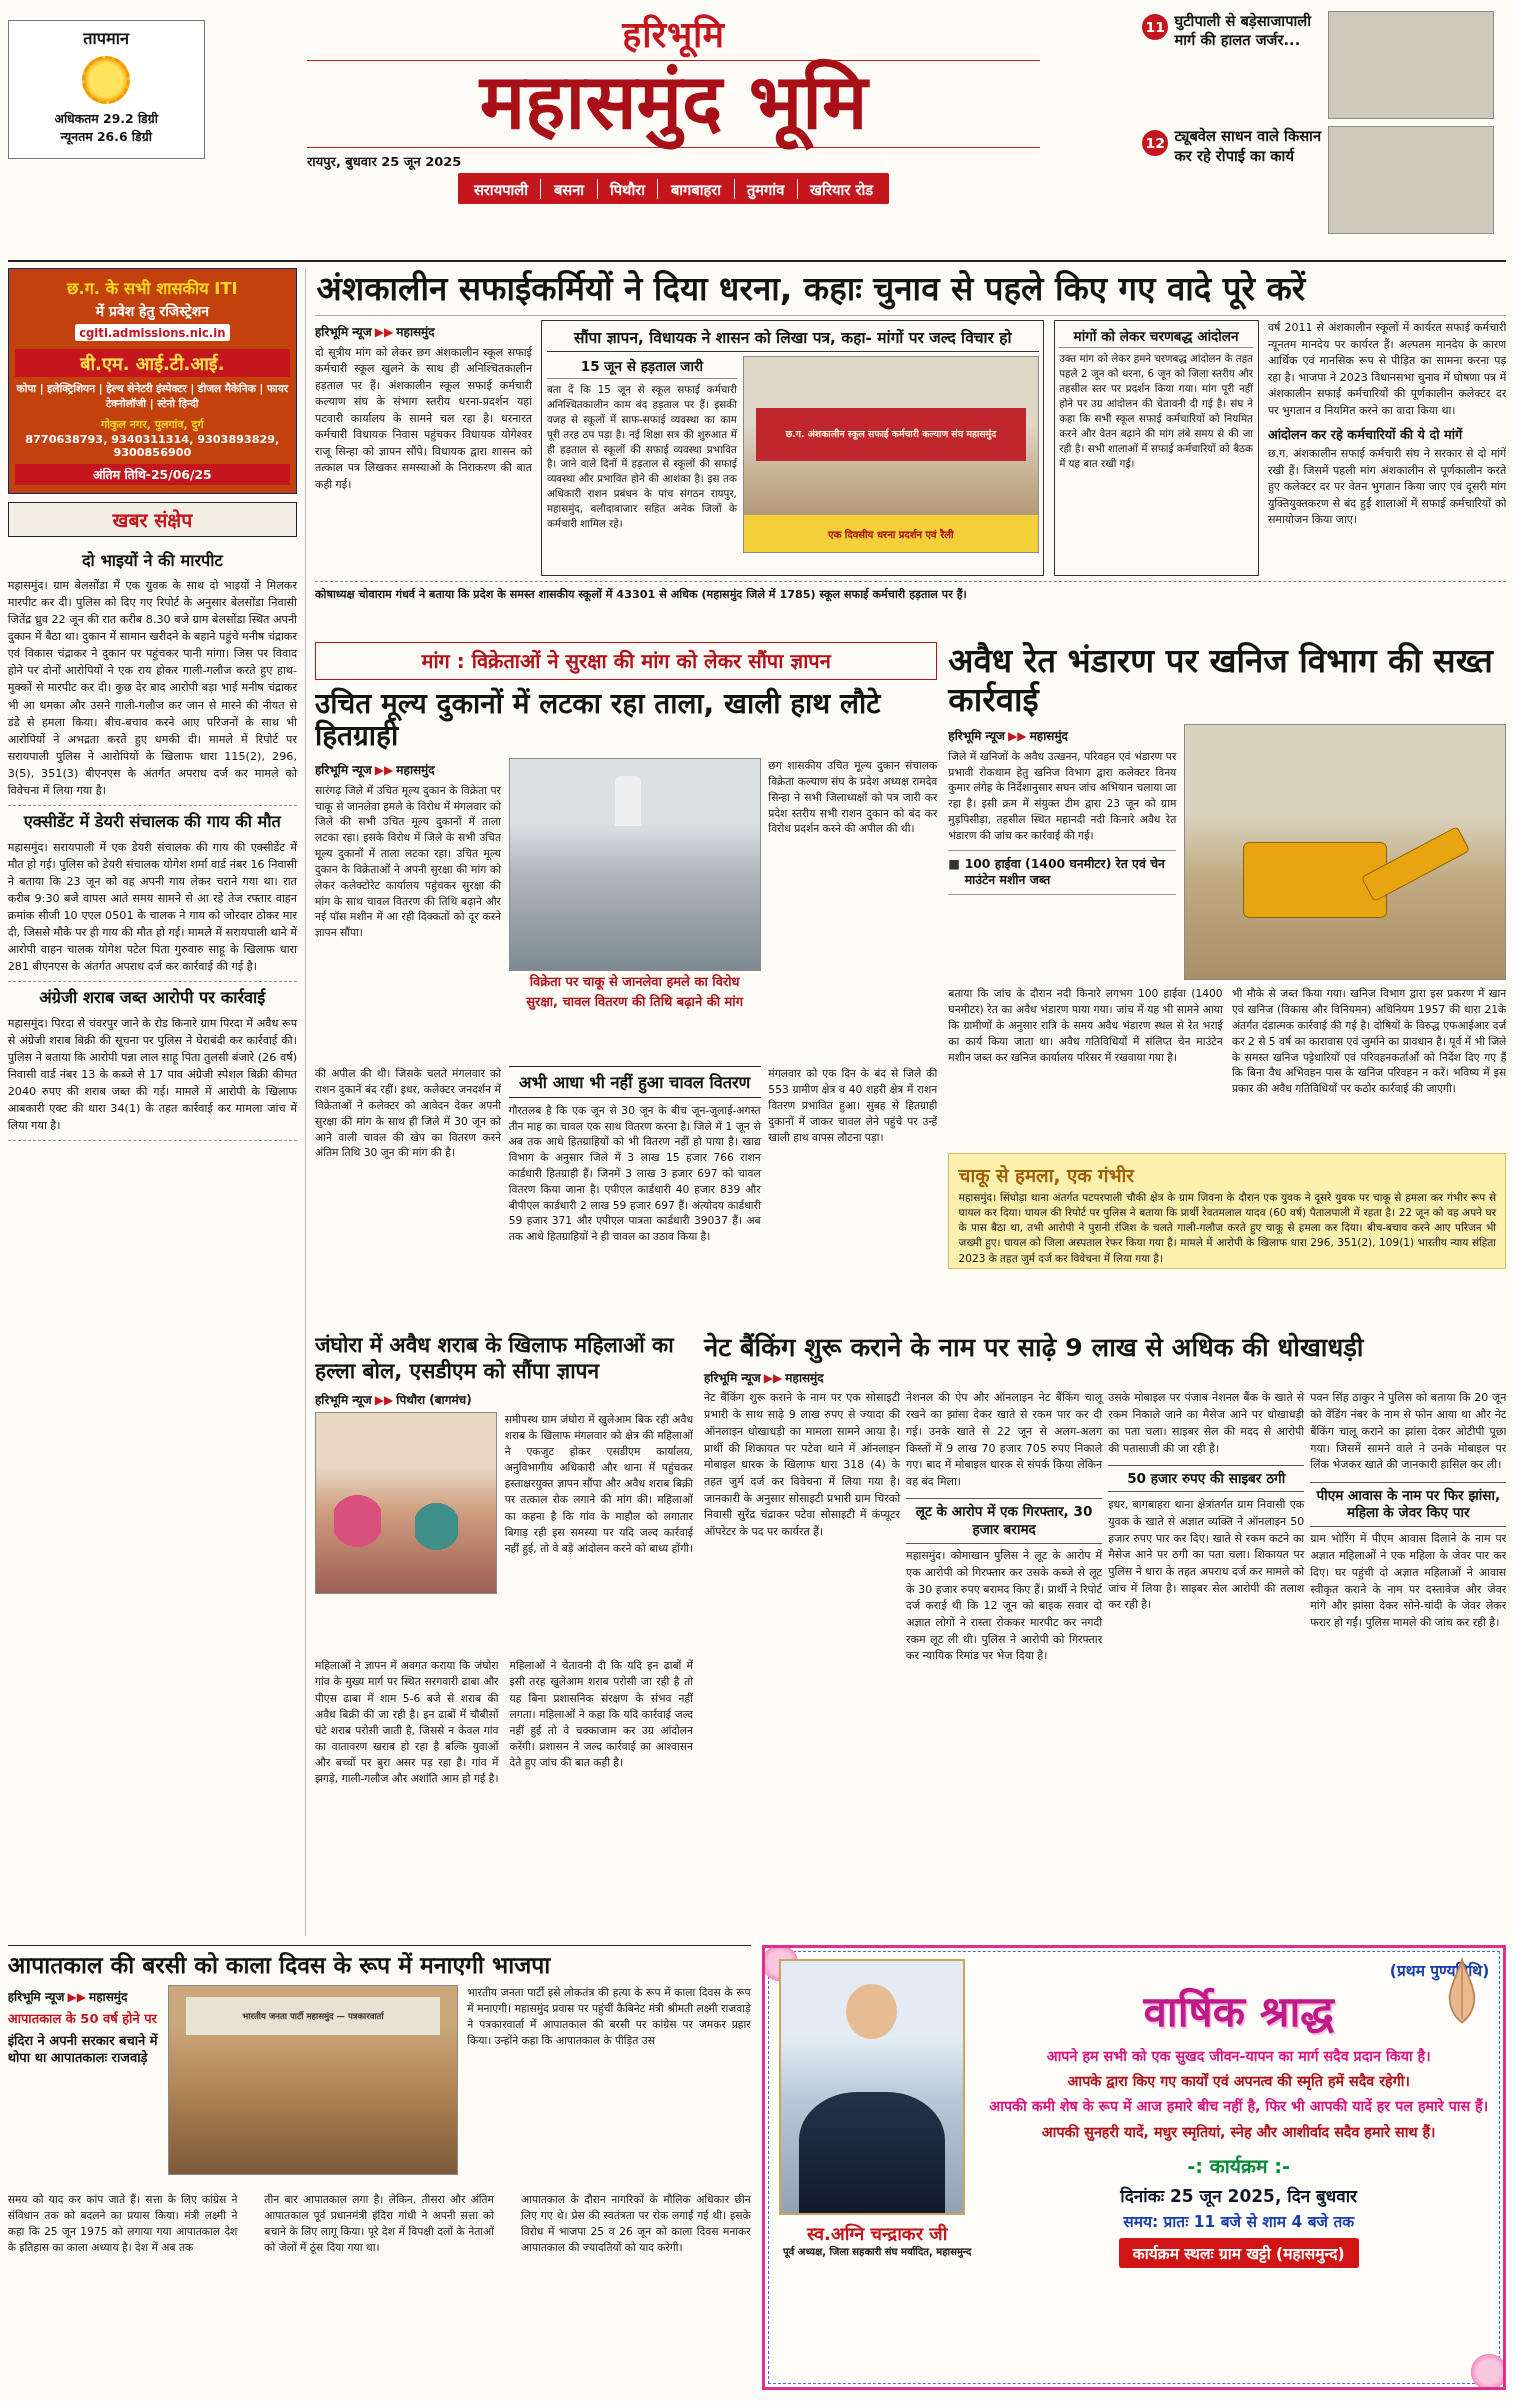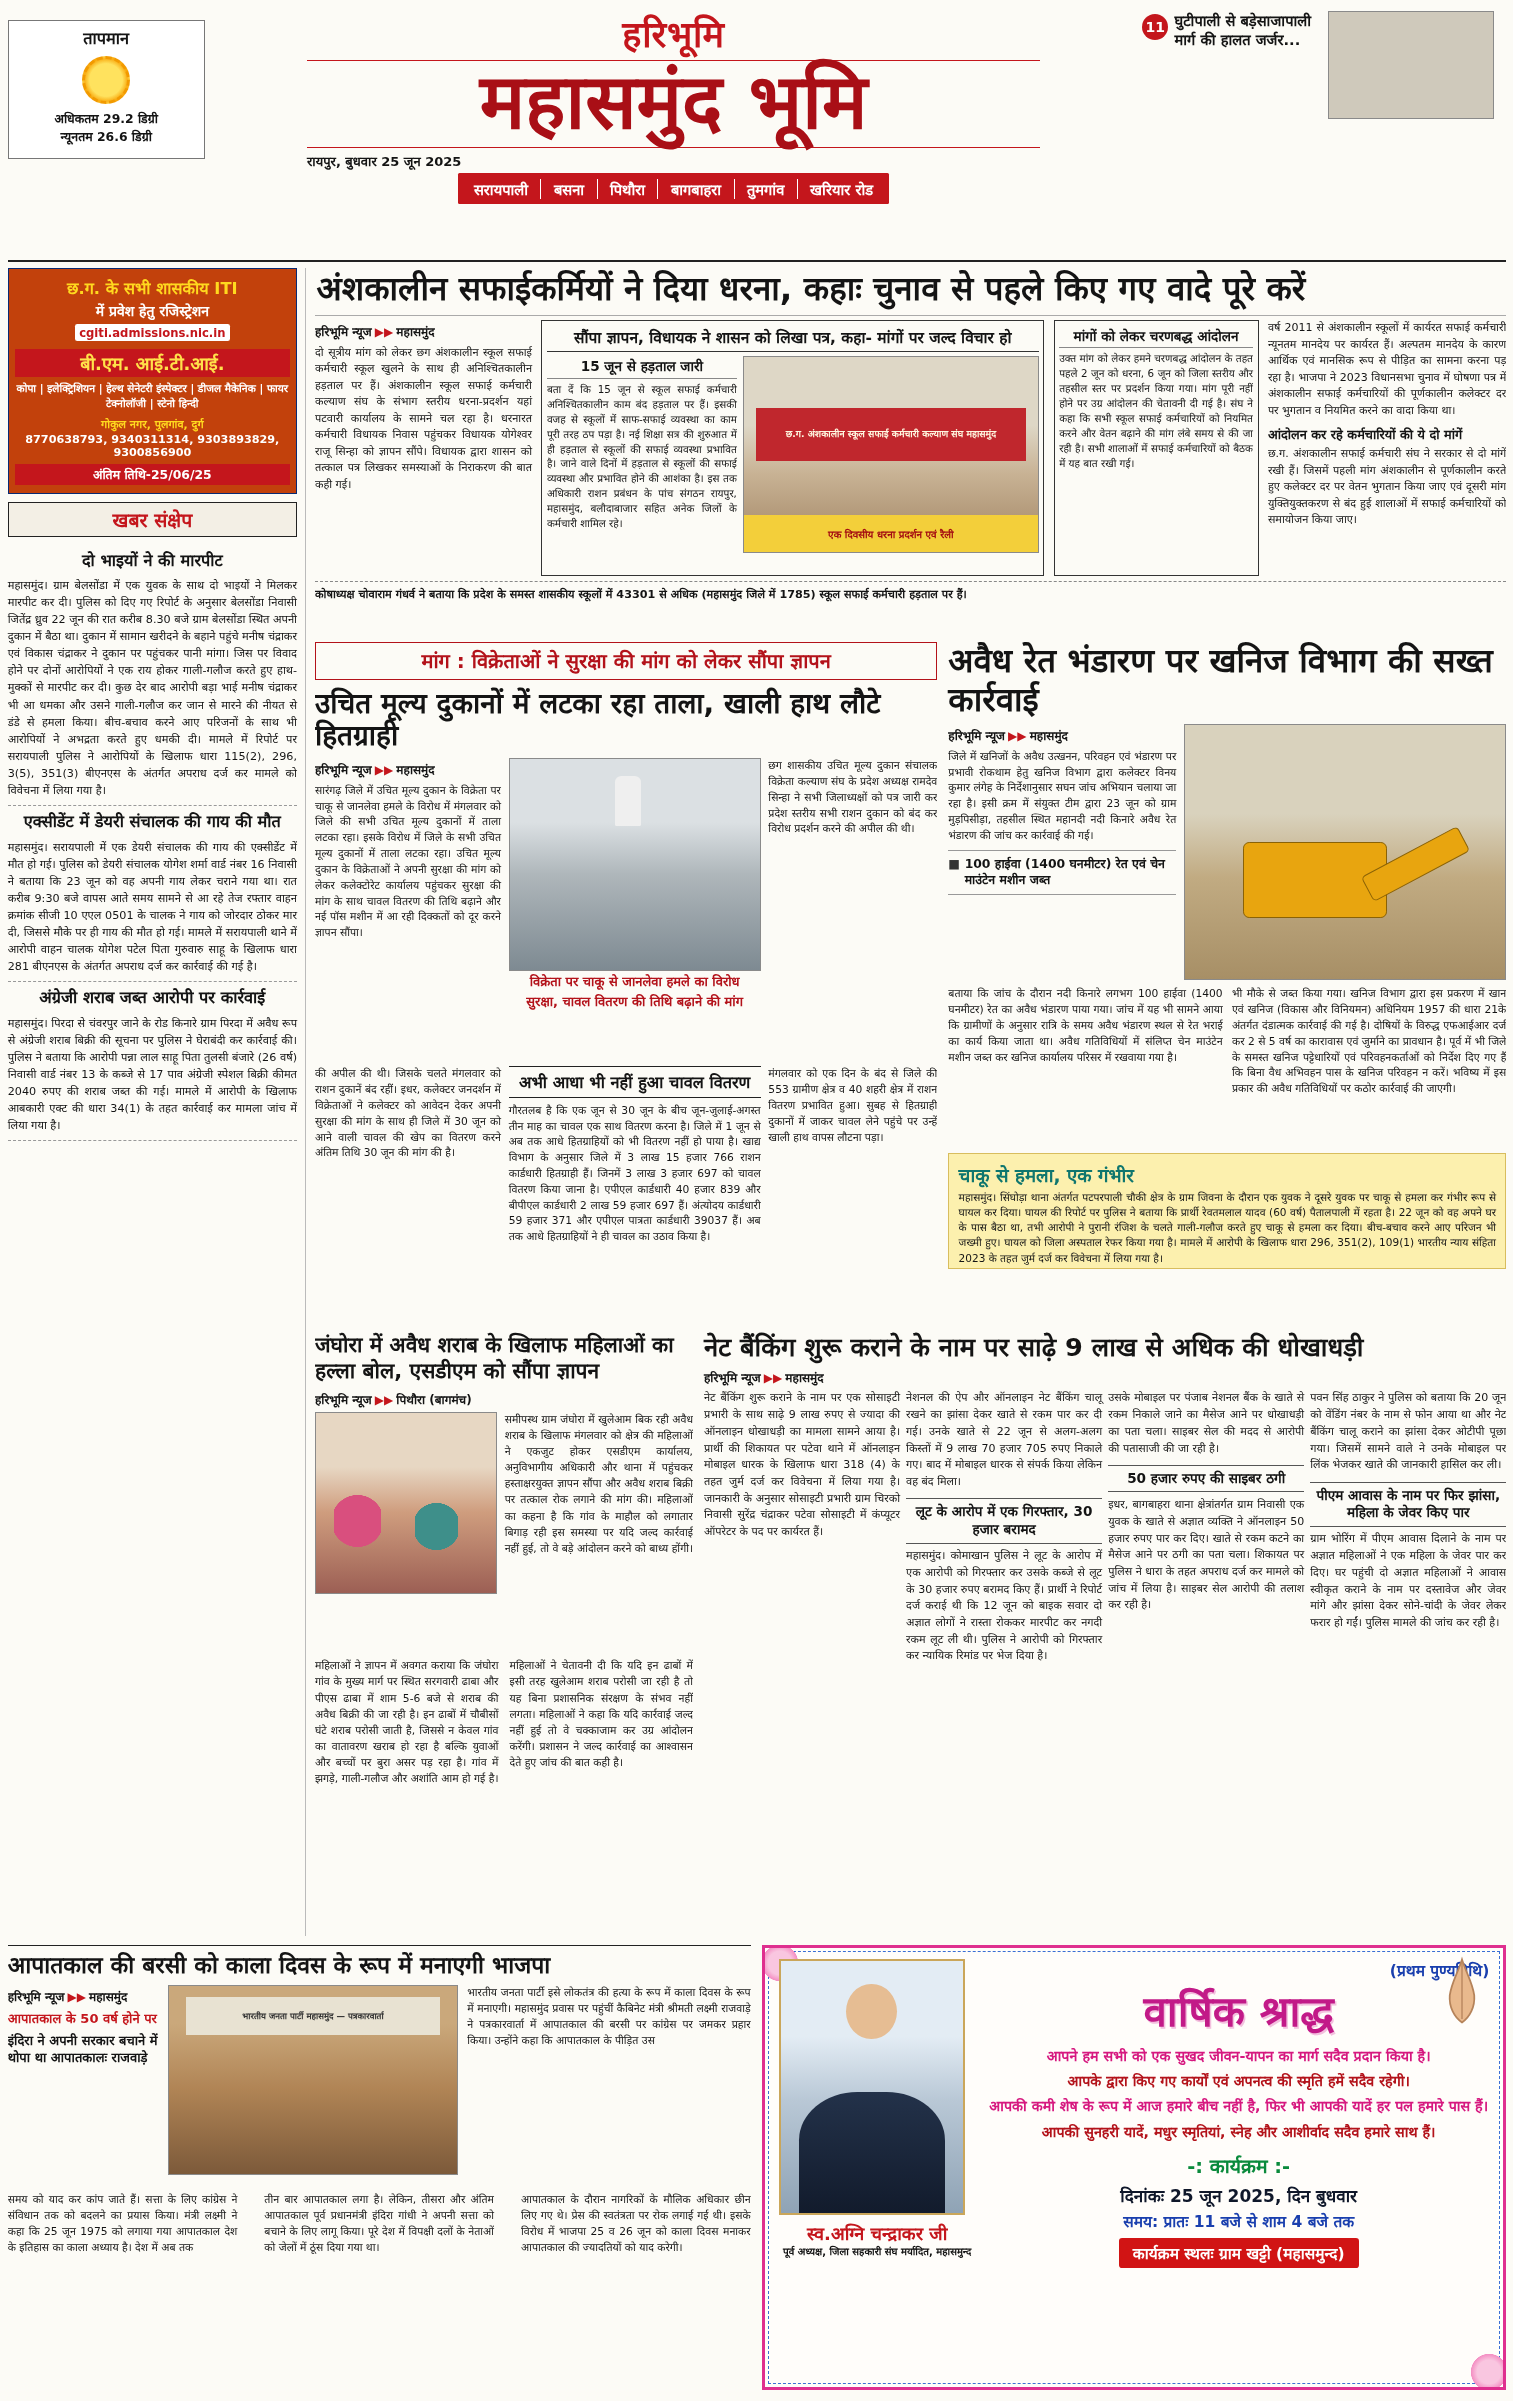--- a/index.html
+++ b/index.html
@@ -87,21 +87,21 @@
   .sand-headline{font-size:33px;font-weight:800;line-height:1.18;padding-bottom:4.6px}
   .s-row1{display:grid;grid-template-columns:228px 1fr;gap:7.7px;height:256px;overflow:hidden}
   .s-row1 p,.s-row2 p{font-size:10.7px;line-height:1.48}
   .highlight{display:flex;gap:4.6px;font-size:12.4px;font-weight:800;line-height:1.35;margin:6.2px 0;border-top:0.8px solid #999;border-bottom:0.8px solid #999;padding:4.6px 0}
   .highlight .sq{color:#333}
   .photo-excavator{height:100%;background:linear-gradient(180deg,#d9d2bd 0 35%,#c1ab82 60%,#a78f66 100%)}
   .exc-body{position:absolute;bottom:24%;left:18%;width:45%;height:30%;background:#e8a50f;border-radius:6.2px;border:1.5px solid #8a6206}
   .exc-arm{position:absolute;bottom:40%;left:55%;width:34%;height:11%;background:#e8a50f;border:1.5px solid #8a6206;transform:rotate(-28deg);border-radius:4.6px}
   .s-row2{display:grid;grid-template-columns:1fr 1fr;gap:9.3px;margin-top:6.2px;height:159px;overflow:hidden}
   .attack-box{background:#fcf0ae;border:0.8px solid #d8bd5e;padding:7.7px 9.3px;margin-top:7.7px;height:116px;overflow:hidden}
-  .attack-box h3{color:#0f766e;font-size:18.6px;font-weight:800;margin-bottom:3.1px}
+  .attack-box h3{color:#a16207;font-size:18.6px;font-weight:800;margin-bottom:3.1px}
   .attack-box p{font-size:10.5px;line-height:1.45}
 
   
   .low-band{display:grid;grid-template-columns:378px 1fr;gap:11px;height:604px;overflow:hidden}
   .liquor h1{font-size:21px;font-weight:800;line-height:1.25;padding-bottom:3.1px}
   .l-row1{display:grid;grid-template-columns:182px 1fr;gap:7.7px;height:240px;overflow:hidden;margin-top:3.1px}
   .photo-women{height:182px;background:linear-gradient(180deg,#e7d7c3 0 30%,#cf9d7e 55%,#9c5f54 100%)}
   .pw-blob1{position:absolute;top:40%;left:10%;width:26%;height:40%;background:radial-gradient(circle,#d94f7e 0 60%,transparent 61%)}
   .pw-blob2{position:absolute;top:45%;left:55%;width:24%;height:36%;background:radial-gradient(circle,#3e8f8a 0 60%,transparent 61%)}
   .liquor p{font-size:10.7px;line-height:1.5}
@@ -170,20 +170,25 @@
         <span>खरियार रोड</span>
       </nav>
     </div>
 
     <div class="mast-briefs">
       <div class="brief">
         <div class="brief-num">11</div>
         <div class="brief-text">घुटीपाली से बड़ेसाजापाली मार्ग की हालत जर्जर...</div>
         <div class="brief-photo photo-road photo"></div>
       </div>
+      <div class="brief">
+        <div class="brief-num">12</div>
+        <div class="brief-text">ट्यूबवेल साधन वाले किसान कर रहे रोपाई का कार्य</div>
+        <div class="brief-photo photo-farm photo"></div>
+      </div>
     </div>
   </header>
 
   <div class="main-grid">
 
     <aside class="sidebar">
       <div class="iti-ad">
         <div class="iti-l1">छ.ग. के सभी शासकीय ITI</div>
         <div class="iti-l2">में प्रवेश हेतु रजिस्ट्रेशन</div>
         <div class="iti-url">cgiti.admissions.nic.in</div>

